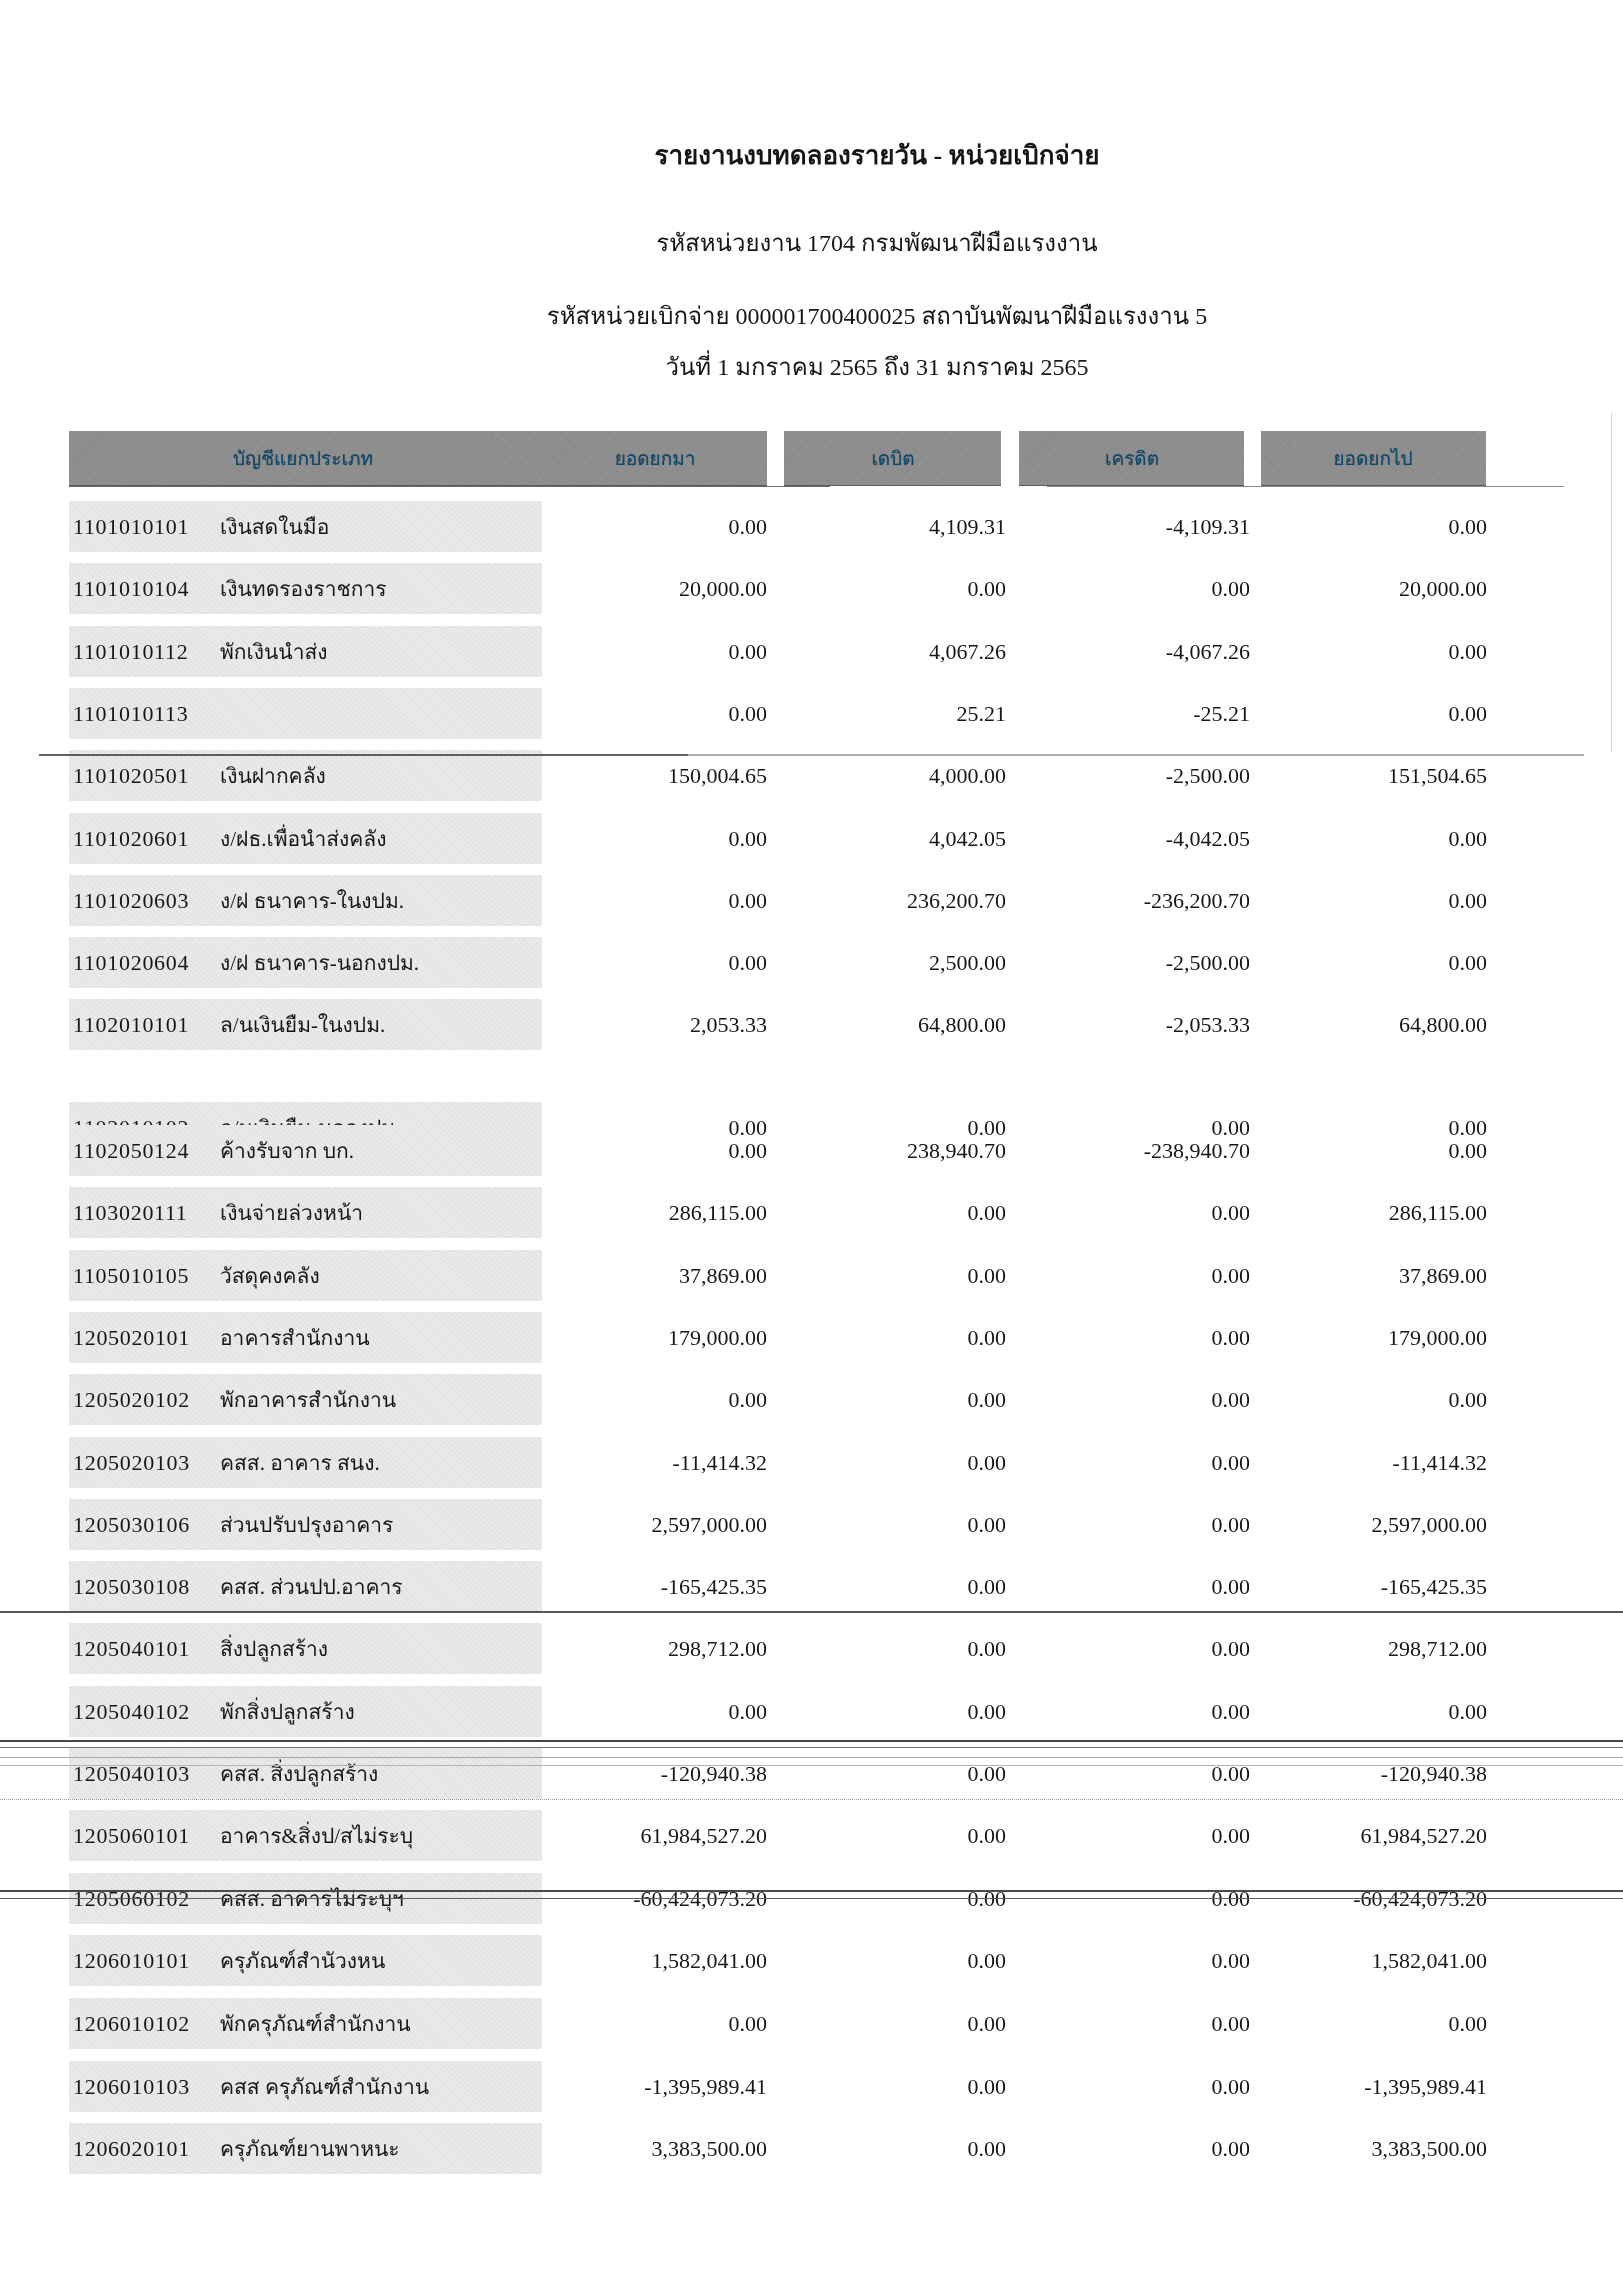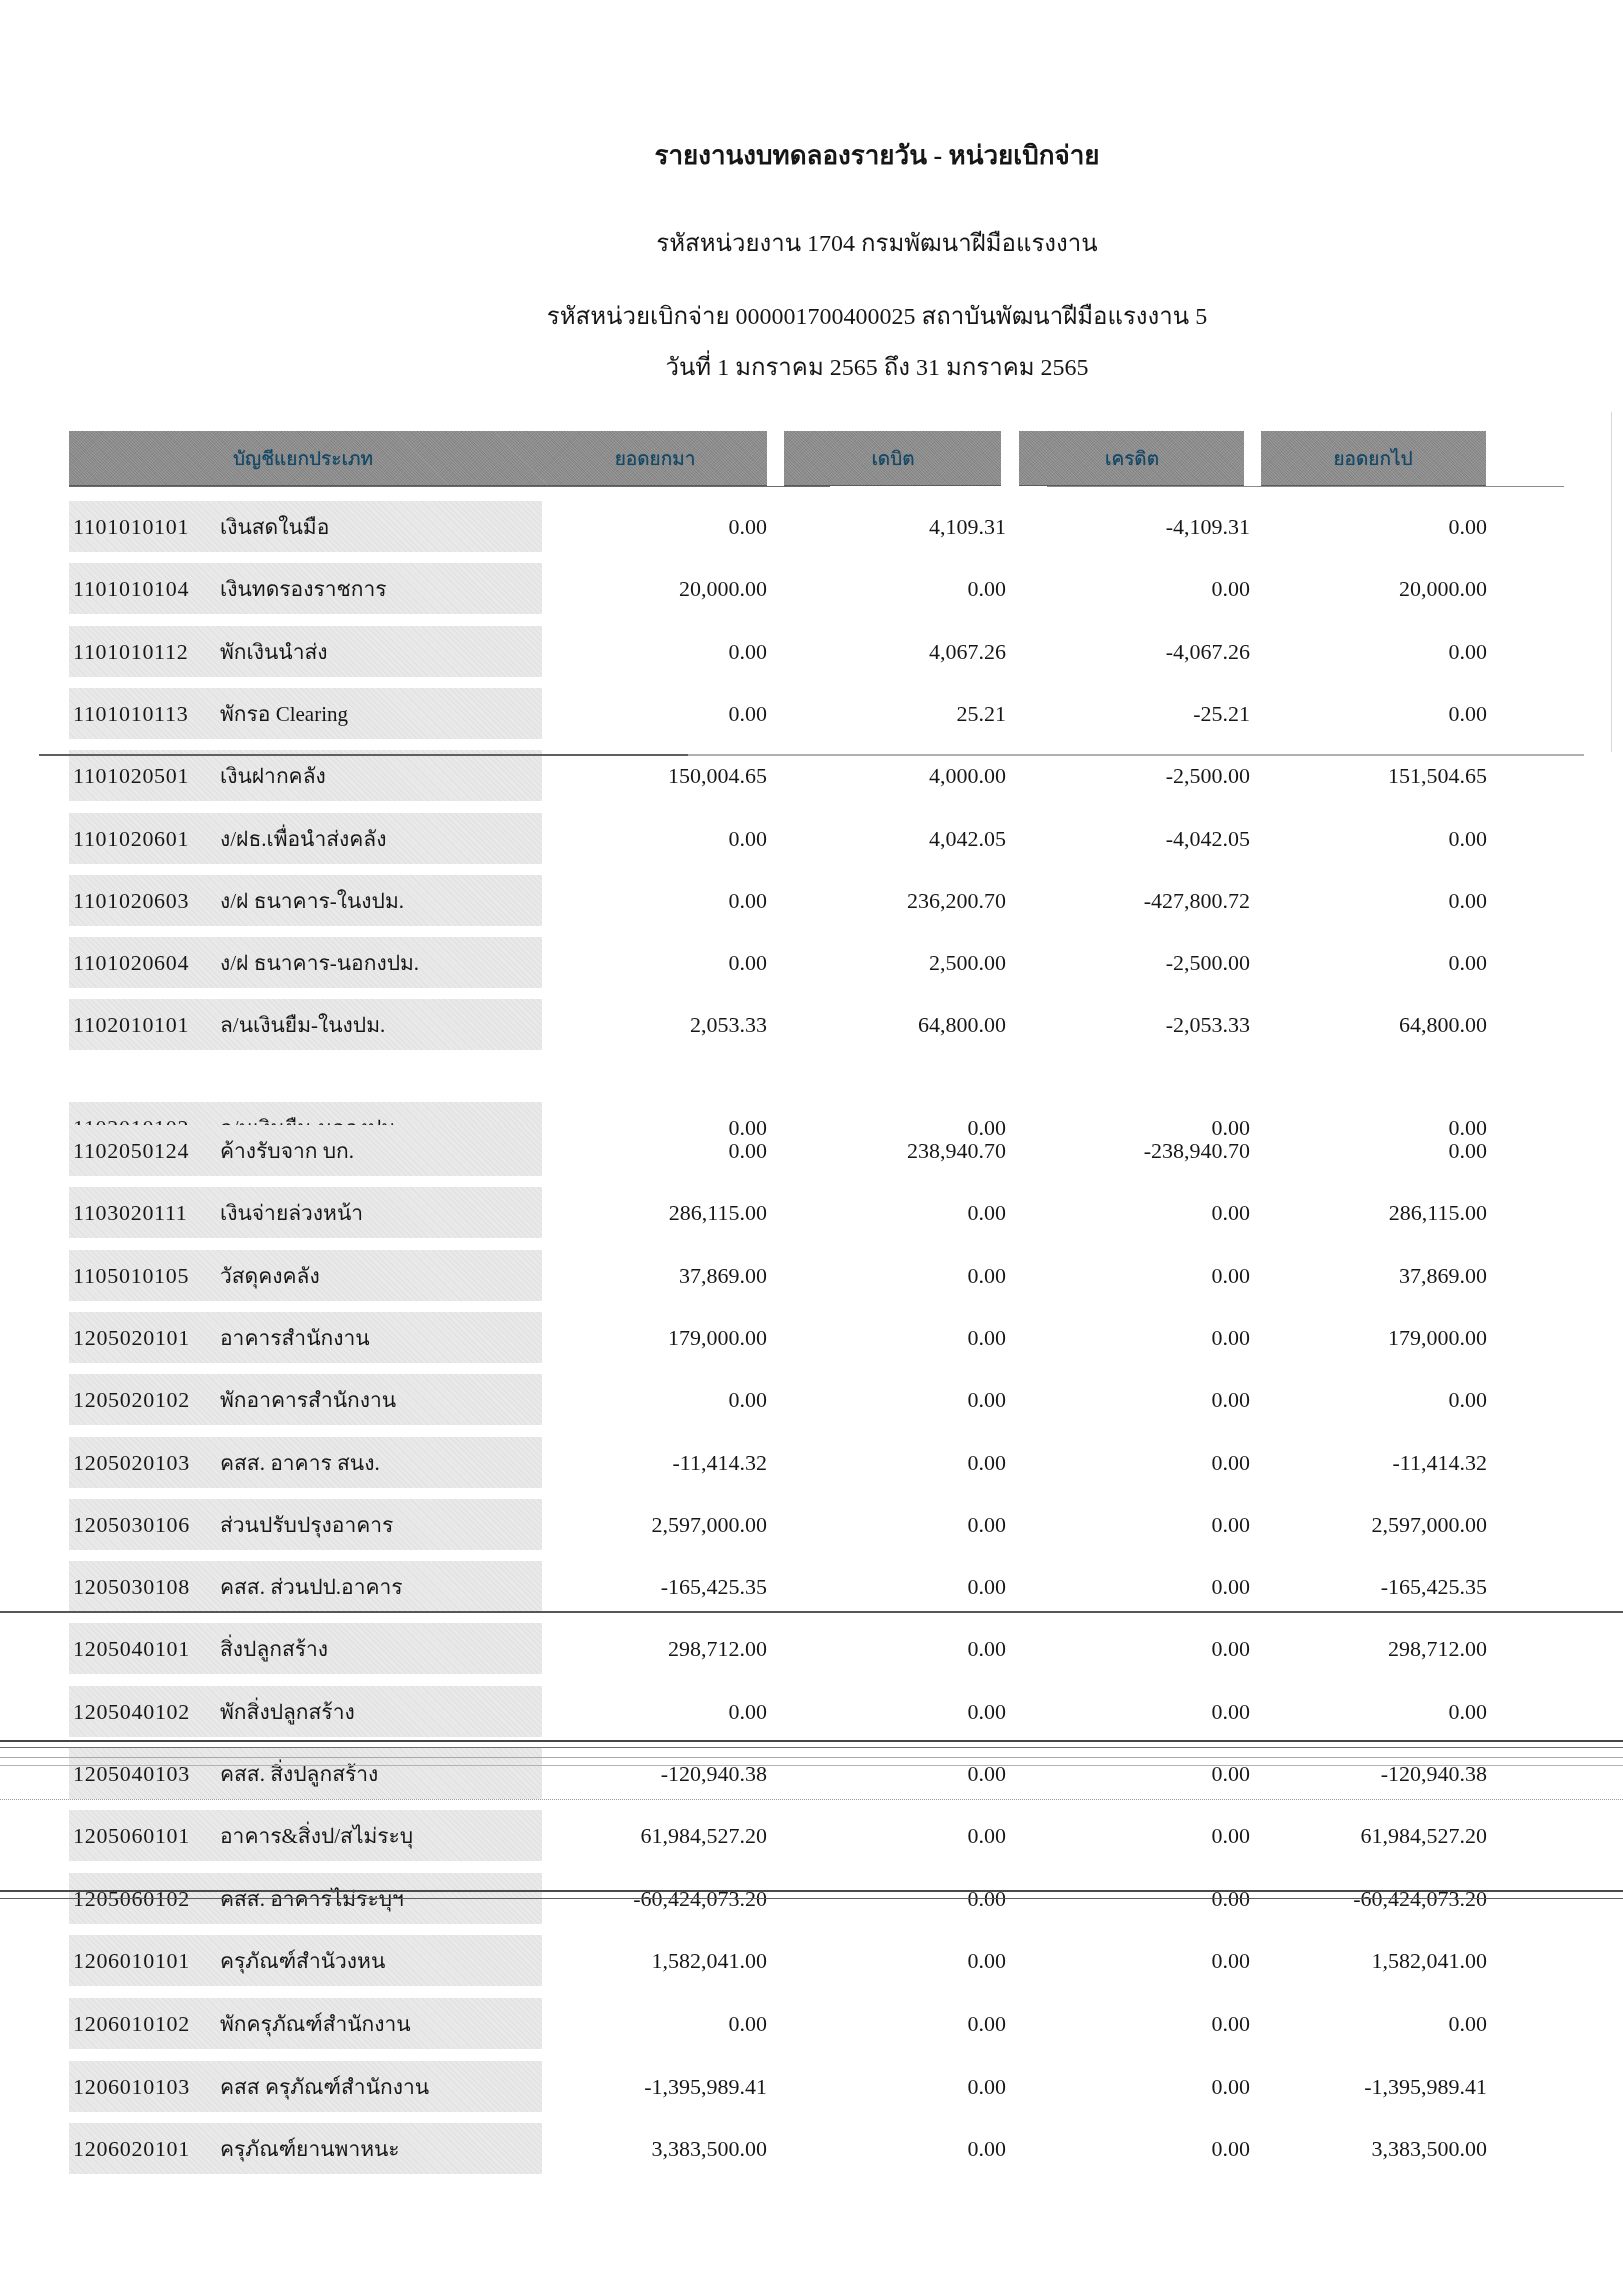--- a/index.html
+++ b/index.html
@@ -129,21 +129,20 @@
       <div class="cell code">1101010112</div>
       <div class="cell name">พักเงินนำส่ง</div>
       <div class="cell num c2">0.00</div>
       <div class="cell num c3">4,067.26</div>
       <div class="cell num c4">-4,067.26</div>
       <div class="cell num c5">0.00</div>
     </div>
       <div class="row" style="top: 688px;">
       <div class="strip"></div>
       <div class="cell code">1101010113</div>
-      <div class="cell name">พักรอ Clearing</div>
       <div class="cell num c2">0.00</div>
       <div class="cell num c3">25.21</div>
       <div class="cell num c4">-25.21</div>
       <div class="cell num c5">0.00</div>
     </div>
       <div class="row" style="top: 750px;">
       <div class="strip"></div>
       <div class="cell code">1101020501</div>
       <div class="cell name">เงินฝากคลัง</div>
       <div class="cell num c2">150,004.65</div>
@@ -159,21 +158,21 @@
       <div class="cell num c3">4,042.05</div>
       <div class="cell num c4">-4,042.05</div>
       <div class="cell num c5">0.00</div>
     </div>
       <div class="row" style="top: 875px;">
       <div class="strip"></div>
       <div class="cell code">1101020603</div>
       <div class="cell name">ง/ฝ ธนาคาร-ในงปม.</div>
       <div class="cell num c2">0.00</div>
       <div class="cell num c3">236,200.70</div>
-      <div class="cell num c4">-427,800.72</div>
+      <div class="cell num c4">-236,200.70</div>
       <div class="cell num c5">0.00</div>
     </div>
       <div class="row" style="top: 937px;">
       <div class="strip"></div>
       <div class="cell code">1101020604</div>
       <div class="cell name">ง/ฝ ธนาคาร-นอกงปม.</div>
       <div class="cell num c2">0.00</div>
       <div class="cell num c3">2,500.00</div>
       <div class="cell num c4">-2,500.00</div>
       <div class="cell num c5">0.00</div>

